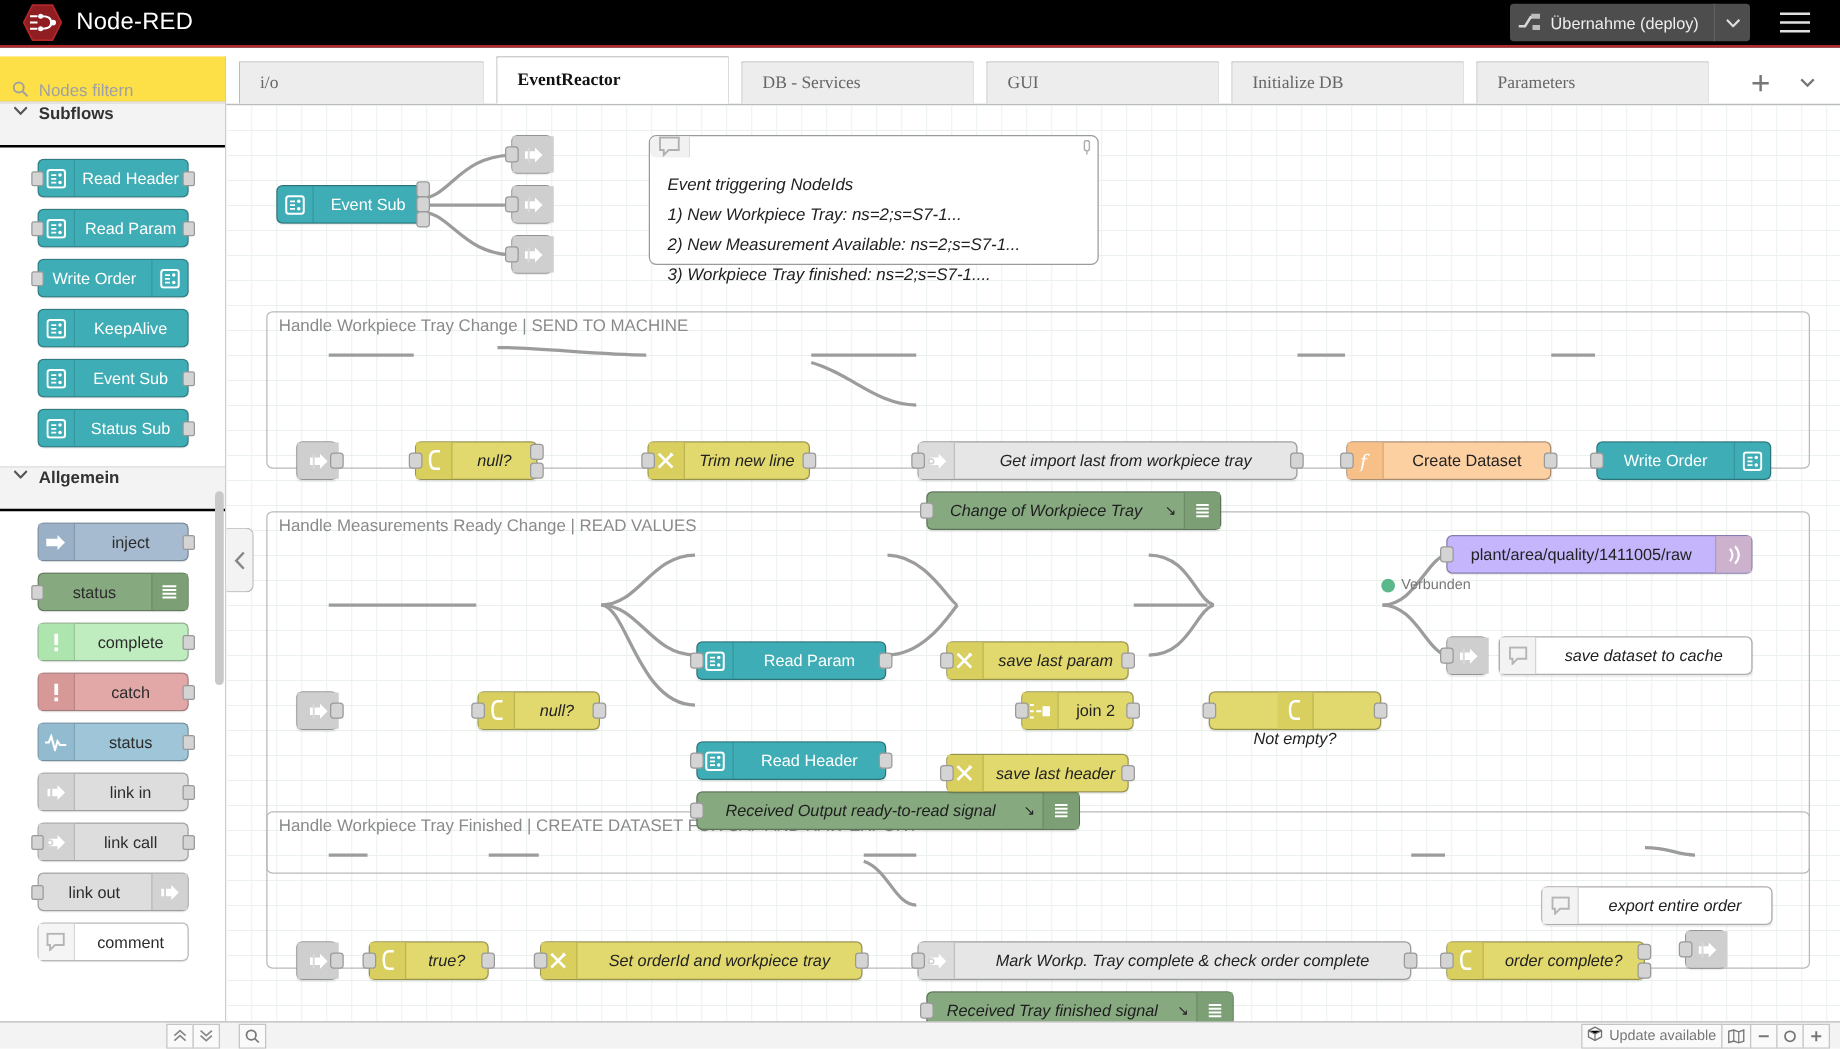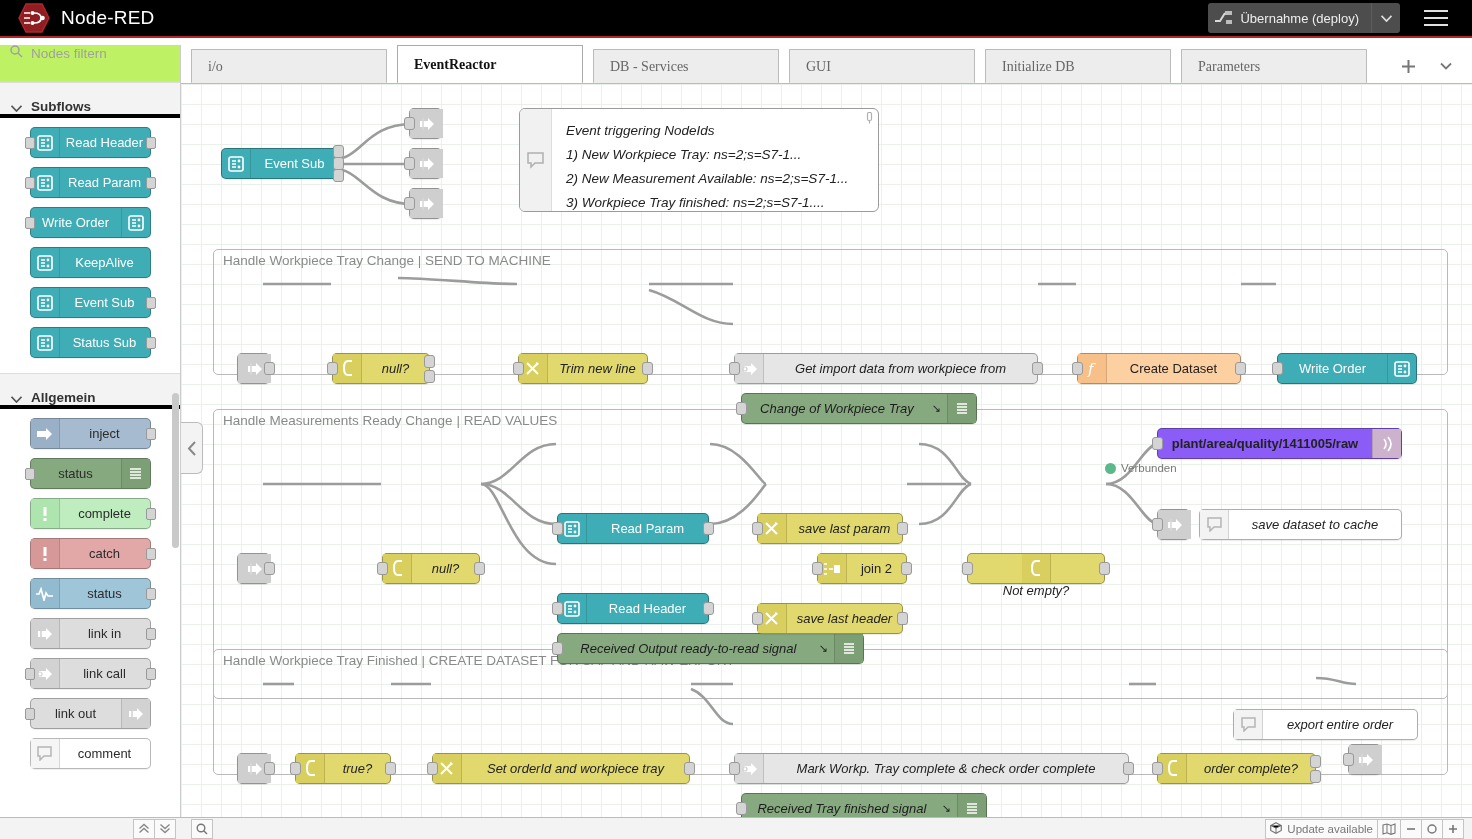--- a/index.html
+++ b/index.html
@@ -33,32 +33,32 @@
   #hamburger { width:44px; height:34px; display:flex; flex-direction:column; justify-content:center;
                align-items:center; gap:5px; margin-left:14px; cursor:pointer; }
   #hamburger i { display:block; width:24px; height:2px; background:#e0e0e0; }
 
   
   #palette {
     position:absolute; left:0; top:45px; width:181px; height:772px;
     background:#fff; border-right:1px solid #ccc; overflow:hidden;
   }
   #palette-search {
-    height:37px; border-bottom:1px solid #d6d6d6; display:flex; align-items:flex-start;
-    padding-left:10px; background:#bef264;
+    height:37px; border-bottom:1px solid #d6d6d6; display:flex; align-items:flex-end;
+    padding-left:10px; background:#fde047;
   }
   #palette-search .sicon { color:#aaa; font-size:12px; margin-right:6px; }
   #palette-search input {
     border:none; outline:none; font-size:13.5px; color:#666; width:140px;
     font-family:"Liberation Sans", sans-serif; background:transparent;
   }
   #palette-search input::placeholder { color:#a0a0a0; }
   .cat-header {
-    height:36px; background:#f3f3f3; border-bottom:4px solid #000000; border-top:1px solid #ddd;
-    display:flex; align-items:flex-end; padding-left:11px; font-weight:bold; font-size:13.5px;
+    height:36px; background:#f3f3f3; border-bottom:2px solid #000000; border-top:1px solid #ddd;
+    display:flex; align-items:flex-start; padding-left:11px; font-weight:bold; font-size:13.5px;
     color:#333; cursor:pointer;
   }
   .cat-header .chev { color:#555; font-size:11px; margin-right:9px; }
   .cat-body { padding:9px 0 6px 0; }
 
   
   .pnode {
     position:relative; width:121px; height:31px; margin:0 auto 9px auto;
     border-radius:5px; border:1px solid rgba(0,0,0,.28);
     display:flex; align-items:center; cursor:move;
@@ -162,21 +162,21 @@
   .c-change  { background:#E2D96E; }
   .c-change .nicon { background:#d9cf5e; }
   .c-join    { background:#E2D96E; }
   .c-join .nicon { background:#d9cf5e; }
   .c-link    { background:#d9d9d9; }
   .c-link .nicon { background:#cfcfcf; }
   .c-func    { background:#FDD0A2; }
   .c-func .nicon { background:#f8c089; }
   .c-debug   { background:#87a980; }
   .c-debug .nlabel { color:#1d1d1d; }
-  .c-mqtt    { background:#8b5cf6;font-weight:bold; }
+  .c-mqtt    { background:#c4b5fd; }
   .c-mqtt .nlabel { font-style:normal; color:#222; }
   .c-comment { background:#fff; }
   .c-comment .nicon { background:#f3f3f3; }
   .c-gray    { background:#e6e6e6; }
   .c-gray .nicon { background:#dcdcdc; }
 
   
   .comment-box {
     position:absolute; background:#fff; border:1px solid #9b9b9b; border-radius:6px;
     display:flex; z-index:10; cursor:pointer;
@@ -577,21 +577,21 @@
   <div class="node c-link" style="left:228px; top:104px; width:33px;">
     <span class="port in"></span>
     <span class="nicon" style="border:none; width:33px;">
       <svg width="17" height="14" viewBox="0 0 17 14">
           <path d="M2 4 h8 V1 l6 6 l-6 6 V10 H2 z" fill="#fff"></path>
           <path d="M5 1 v12" stroke="#d9d9d9" stroke-width="1.6"></path>
         </svg>
     </span>
   </div>
 
-  <div class="comment-box" style="left:338px; top:24px; width:360px; height:104px;">
+  <div class="comment-box" style="left:338px; top:24px; width:360px; height:104px;flex-direction:column;">
     <div class="cb-icon">
       <svg width="19" height="17" viewBox="0 0 19 17">
           <path d="M2 1 h15 v10 h-8 l-4 4 v-4 h-3 z" fill="none" stroke="#b0b0b0" stroke-width="1.5"></path>
         </svg>
     </div>
     <div class="cb-body">
       <div>Event triggering NodeIds</div>
       <div>1) New Workpiece Tray: ns=2;s=S7-1...</div>
       <div>2) New Measurement Available: ns=2;s=S7-1...</div>
       <div>3) Workpiece Tray finished: ns=2;s=S7-1....</div>
@@ -643,21 +643,21 @@
   </div>
 
   <div class="node c-gray" style="left:553px; top:269px; width:304px;">
     <span class="port in"></span>
     <span class="nicon">
       <svg width="17" height="14" viewBox="0 0 17 14">
           <path d="M3 4 h7 V1 l6 6 l-6 6 V10 H3 z" fill="#fff"></path>
           <circle cx="4" cy="7" r="2" fill="#fff" stroke="#d0d0d0" stroke-width="1.2"></circle>
         </svg>
     </span>
-    <span class="nlabel">Get import data from workpiece from</span>
+    <span class="nlabel">Get import last from workpiece tray</span>
     <span class="port out"></span>
   </div>
 
   <div class="node c-debug" style="left:560px; top:309px; width:236px;">
     <span class="port in"></span>
     <span class="nlabel">Change of Workpiece Tray</span>
     <span style="color:#222;font-size:11px;margin-right:6px;">↘</span>
     <span class="nicon right" style="background:#7d9f76;">
       <svg width="14" height="13" viewBox="0 0 14 13">
           <path d="M2 2 h10 M2 5 h10 M2 8 h10 M2 11 h10" stroke="#fff" stroke-width="1.6"></path>

